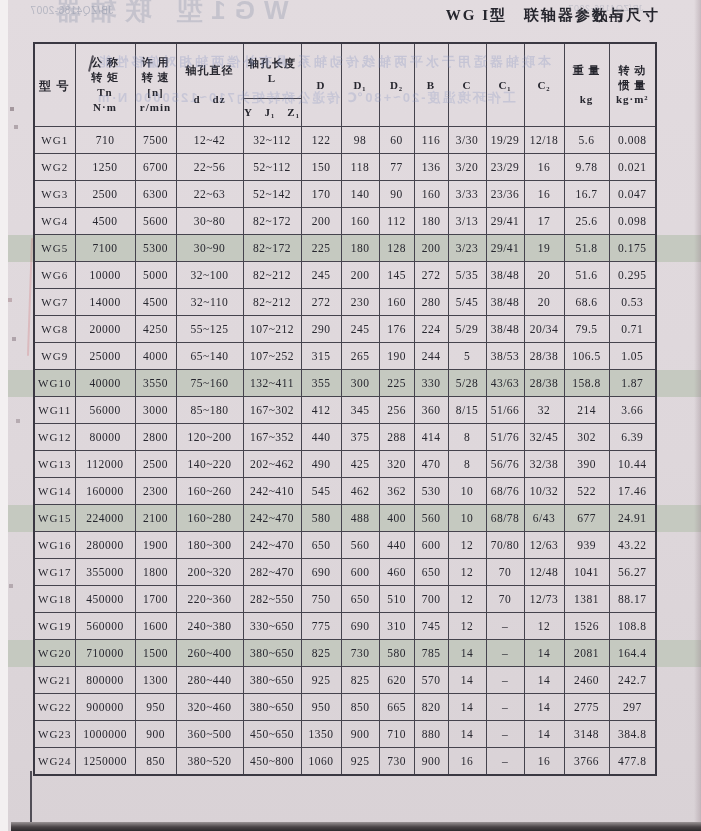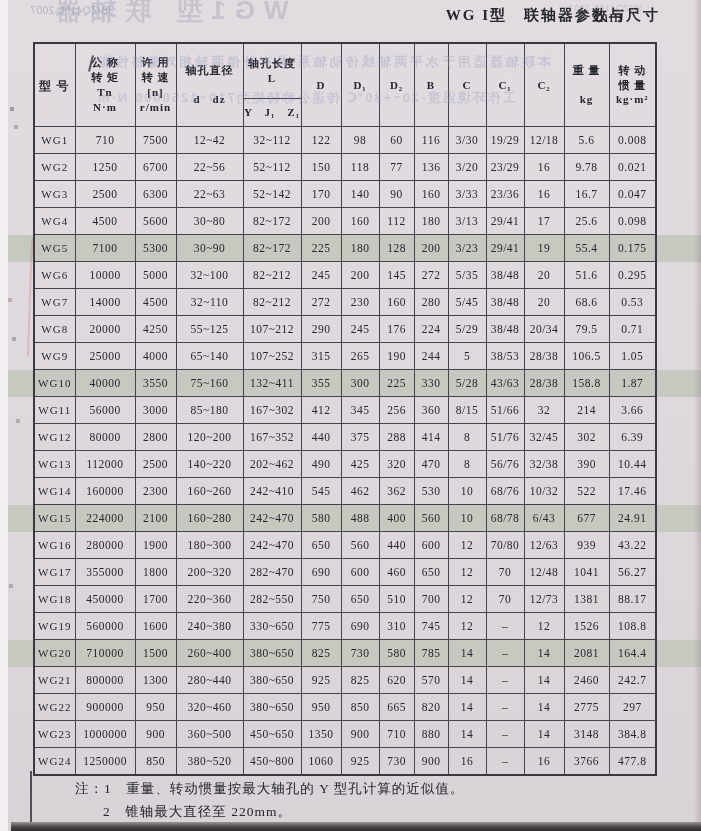--- a/index.html
+++ b/index.html
@@ -215,21 +215,21 @@
           <td>5300</td>
           <td>30~90</td>
           <td>82~172</td>
           <td>225</td>
           <td>180</td>
           <td>128</td>
           <td>200</td>
           <td>3/23</td>
           <td>29/41</td>
           <td>19</td>
-          <td>55.4</td>
+          <td>51.8</td>
           <td>0.175</td>
         </tr>
         <tr>
           <td>WG6</td>
           <td>10000</td>
           <td>5000</td>
           <td>32~100</td>
           <td>82~212</td>
           <td>245</td>
           <td>200</td>
@@ -525,22 +525,18 @@
           <td>900</td>
           <td>16</td>
           <td>–</td>
           <td>16</td>
           <td>3766</td>
           <td>477.8</td>
         </tr>
       </tbody>
   </table>
 
-  <div class="notes">
-    <div class="n1">注：1　重量、转动惯量按最大轴孔的 Y 型孔计算的近似值。</div>
-    <div class="n2">2　锥轴最大直径至 220mm。</div>
-  </div>
 
   <div class="edge-left"></div>
   <div class="edge-right"></div>
   <div class="edge-bottom"></div>
   <div class="rule-below-table"></div>
 </div>
 
 </body></html>

